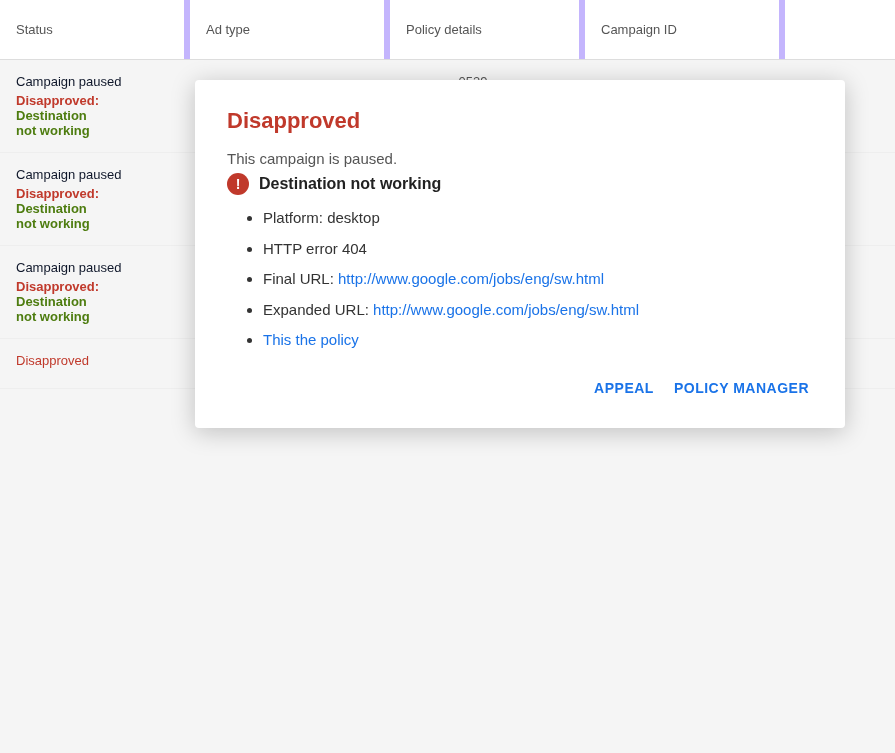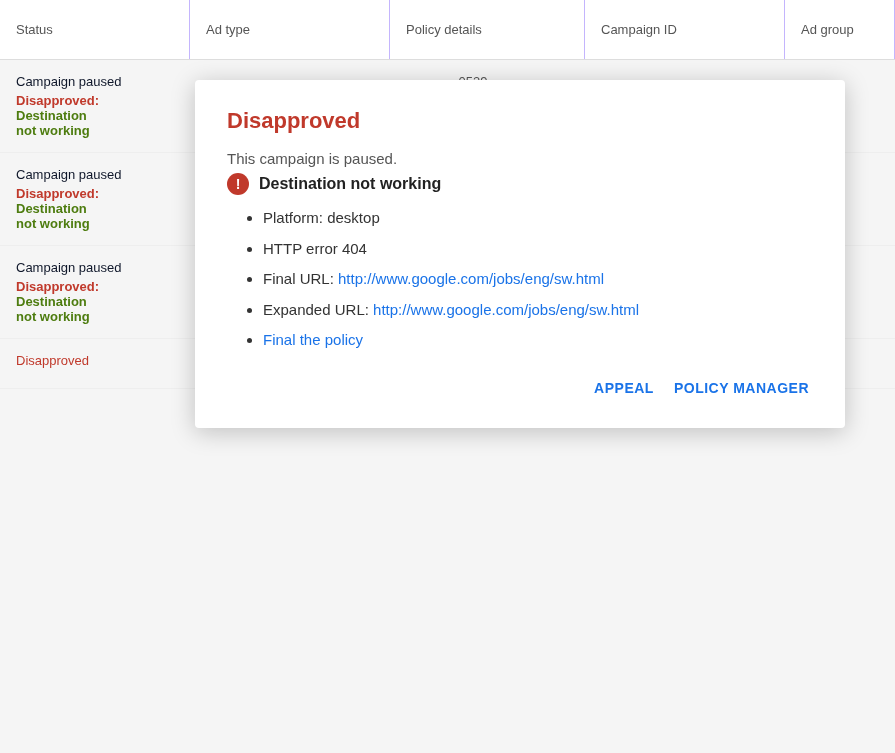--- a/index.html
+++ b/index.html
@@ -18,21 +18,21 @@
       border-bottom: 1px solid #ddd;
       background: #fff;
       height: 60px;
       align-items: center;
     }
     .th {
       padding: 0 16px;
       font-size: 13px;
       color: #555;
       font-weight: normal;
-      border-right: 1px solid #c4b5fd;
+      border-right: 6px solid #c4b5fd;
       height: 100%;
       display: flex;
       align-items: center;
     }
     .th-status { width: 190px; }
     .th-adtype { width: 200px; }
     .th-policy { width: 195px; }
     .th-campaign { width: 200px; }
     .th-adgroup { flex: 1; }
 
@@ -217,23 +217,20 @@
   </div>
   <div class="th th-adtype">
     <span>Ad type</span>
   </div>
   <div class="th th-policy">
     <span>Policy details</span>
   </div>
   <div class="th th-campaign">
     <span>Campaign ID</span>
   </div>
-  <div class="th th-adgroup">
-    <span>Ad group</span>
-  </div>
 </div>
 
 <div class="table-body">
 
   <div class="table-row">
     <div class="td td-status">
       <div class="status-paused">Campaign paused</div>
       <div class="status-disapproved">Disapproved:</div>
       <div class="status-dest">Destination<br>not working</div>
     </div>
@@ -292,21 +289,21 @@
     <li>
       <span>HTTP error 404</span>
     </li>
     <li>
       <span>Final URL: </span><a href="#">http://www.google.com/jobs/eng/sw.html</a>
     </li>
     <li>
       <span>Expanded URL: </span><a href="#">http://www.google.com/jobs/eng/sw.html</a>
     </li>
     <li>
-      <a href="#">Final the policy</a>
+      <a href="#">This the policy</a>
     </li>
   </ul>
 
   <div class="modal-actions">
     <button class="btn-appeal">APPEAL</button>
     <button class="btn-policy-manager">POLICY MANAGER</button>
   </div>
 </div>
 
 </body></html>

